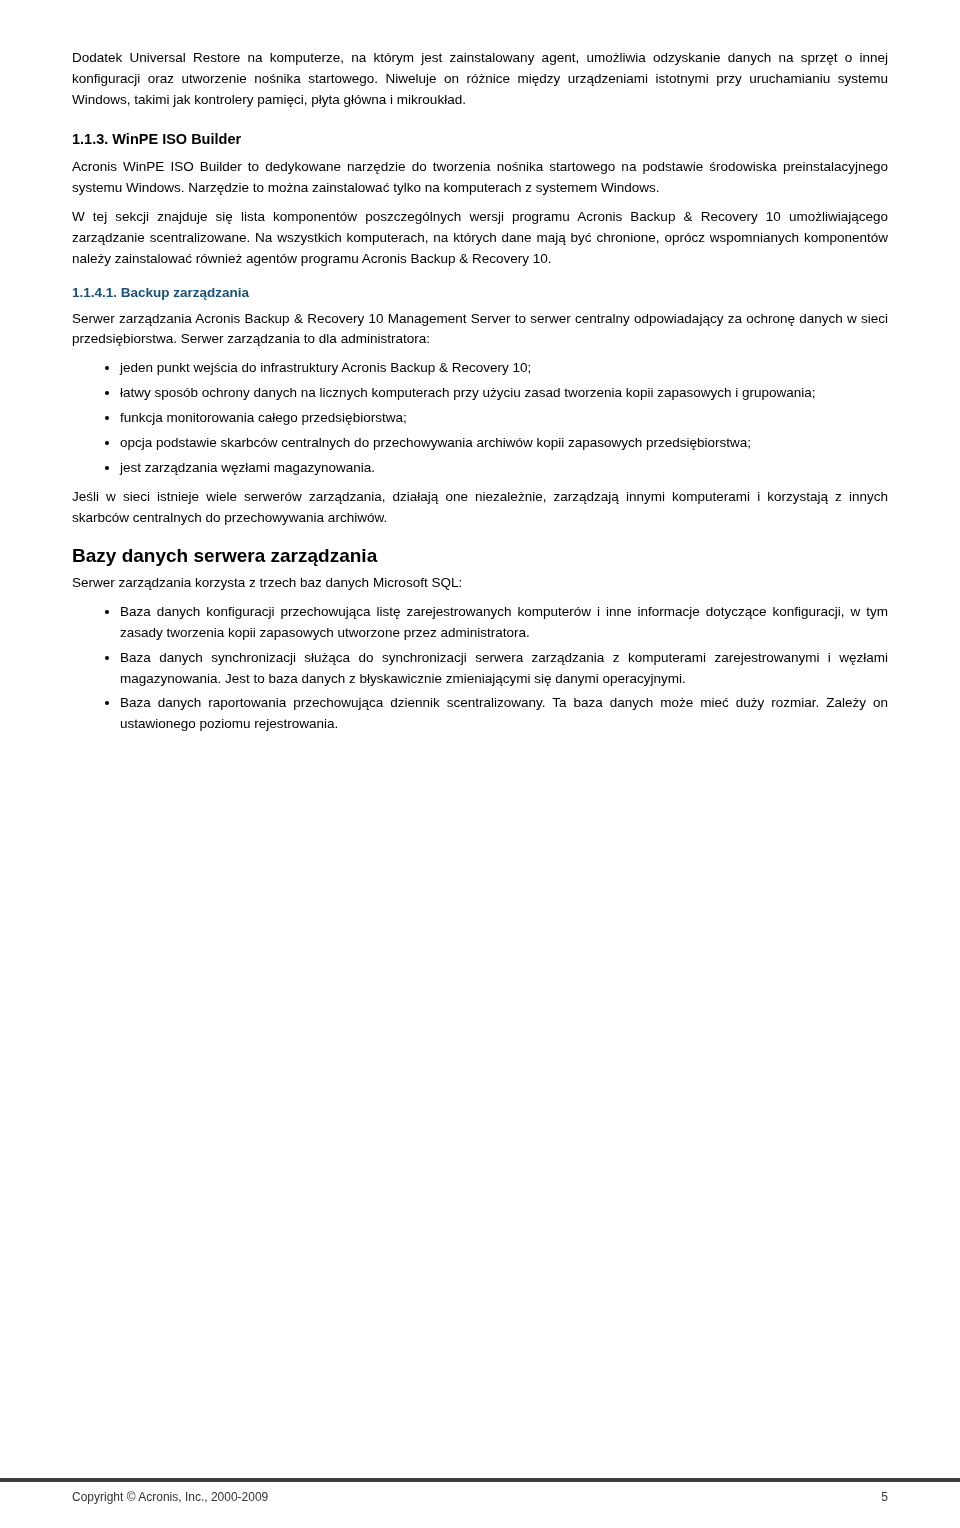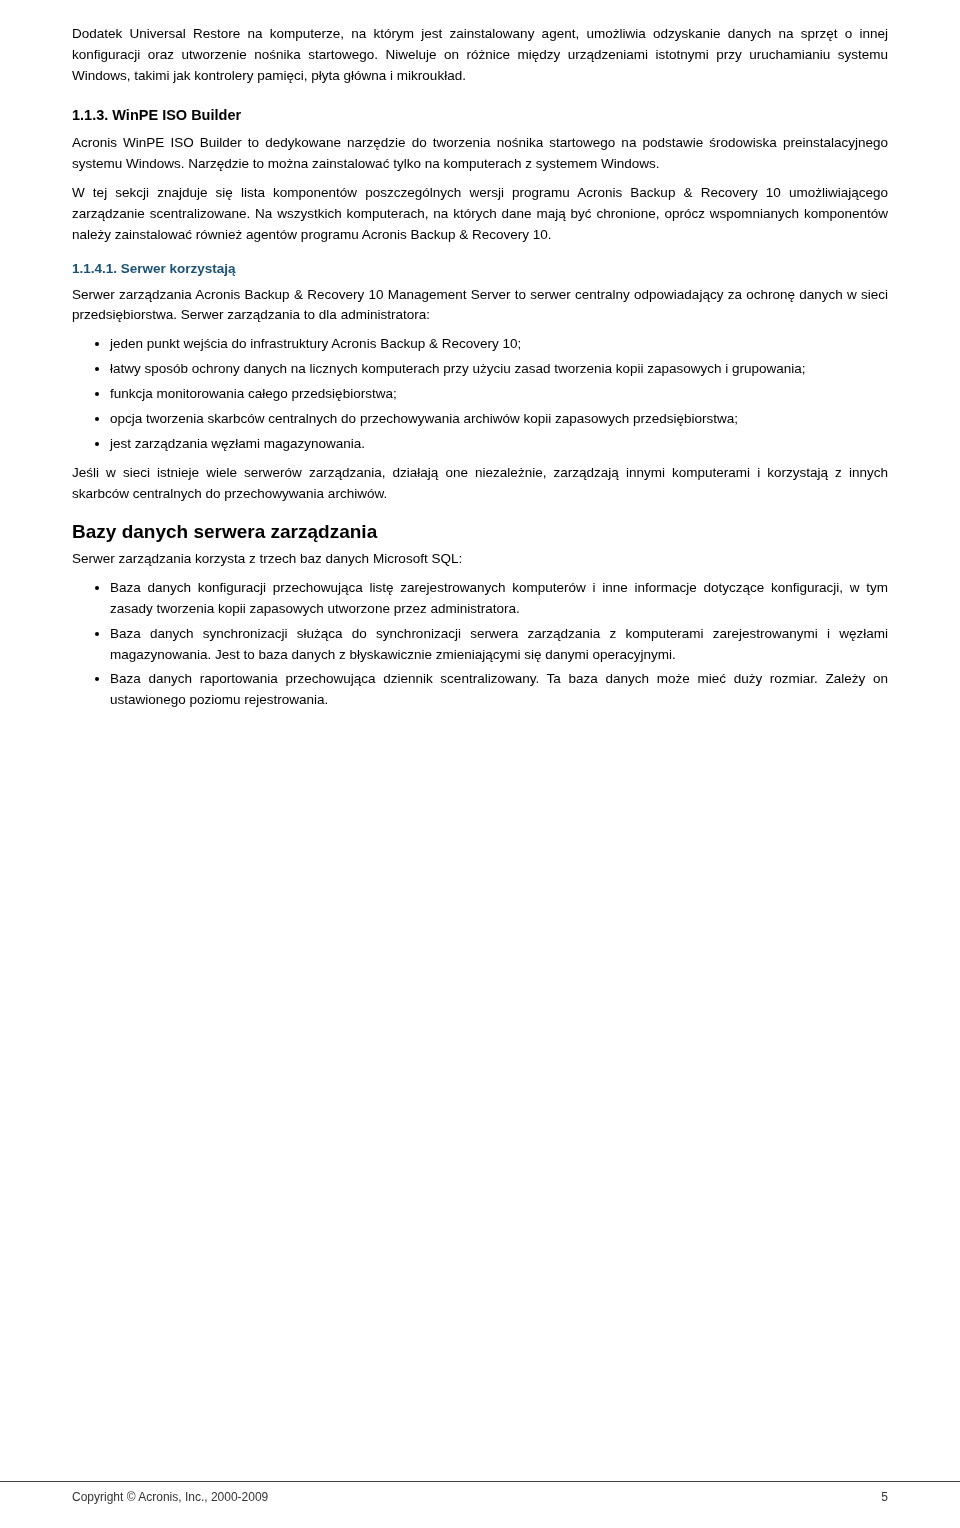--- a/index.html
+++ b/index.html
@@ -10,21 +10,21 @@
     body {
       background: #ffffff;
       font-family: 'Arial', sans-serif;
       font-size: 13.5px;
       color: #000000;
       width: 960px;
       min-height: 1528px;
       position: relative;
     }
     .page-container {
-      padding: 24px 72px 60px 72px;
+      padding: 48px 72px 60px 72px;
       min-height: 1528px;
       position: relative;
     }
     .intro-text {
       text-align: justify;
       line-height: 1.55;
       margin-bottom: 10px;
     }
     .section-heading {
       font-size: 14.5px;
@@ -44,21 +44,21 @@
       margin-bottom: 6px;
       line-height: 1.4;
     }
     .body-text {
       text-align: justify;
       line-height: 1.55;
       margin-bottom: 8px;
     }
     .bullet-list {
       list-style: disc;
-      margin-left: 38px;
+      margin-left: 48px;
       margin-bottom: 8px;
     }
     .bullet-list li {
       text-align: justify;
       line-height: 1.55;
       margin-bottom: 4px;
     }
     .bold-heading {
       font-weight: bold;
       font-size: 19px;
@@ -67,21 +67,21 @@
     }
     .footer {
       position: absolute;
       bottom: 24px;
       left: 0;
       right: 0;
       display: flex;
       justify-content: space-between;
       align-items: center;
       padding: 0 72px;
-      border-top: 1px solid #404040;
+      border-top: 4px solid #404040;
       padding-top: 8px;
     }
     .footer-left {
       font-size: 12px;
       color: #333333;
     }
     .footer-right {
       font-size: 12px;
       color: #333333;
     }
@@ -96,30 +96,30 @@
   <div class="section-heading">
     <span class="section-number">1.1.3.</span>&nbsp;<span>WinPE ISO Builder</span>
   </div>
 
   <p class="body-text">Acronis WinPE ISO Builder to dedykowane narzędzie do tworzenia nośnika startowego na podstawie środowiska preinstalacyjnego systemu Windows. Narzędzie to można zainstalować tylko na komputerach z systemem Windows.</p>
 
 
   <p class="body-text">W tej sekcji znajduje się lista komponentów poszczególnych wersji programu Acronis Backup &amp; Recovery 10 umożliwiającego zarządzanie scentralizowane. Na wszystkich komputerach, na których dane mają być chronione, oprócz wspomnianych komponentów należy zainstalować również agentów programu Acronis Backup &amp; Recovery 10.</p>
 
   <div class="subsection-heading">
-    <span class="section-number">1.1.4.1.</span>&nbsp;<span>Serwer korzystają</span>
+    <span class="section-number">1.1.4.1.</span>&nbsp;<span>Backup zarządzania</span>
   </div>
 
   <p class="body-text">Serwer zarządzania Acronis Backup &amp; Recovery 10 Management Server to serwer centralny odpowiadający za ochronę danych w sieci przedsiębiorstwa. Serwer zarządzania to dla administratora:</p>
 
   <ul class="bullet-list">
     <li><span>jeden punkt wejścia do infrastruktury Acronis Backup &amp; Recovery 10;</span></li>
     <li><span>łatwy sposób ochrony danych na licznych komputerach przy użyciu zasad tworzenia kopii zapasowych i grupowania;</span></li>
     <li><span>funkcja monitorowania całego przedsiębiorstwa;</span></li>
-    <li><span>opcja tworzenia skarbców centralnych do przechowywania archiwów kopii zapasowych przedsiębiorstwa;</span></li>
+    <li><span>opcja podstawie skarbców centralnych do przechowywania archiwów kopii zapasowych przedsiębiorstwa;</span></li>
     <li><span>jest zarządzania węzłami magazynowania.</span></li>
   </ul>
 
   <p class="body-text">Jeśli w sieci istnieje wiele serwerów zarządzania, działają one niezależnie, zarządzają innymi komputerami i korzystają z innych skarbców centralnych do przechowywania archiwów.</p>
 
   <div class="bold-heading">Bazy danych serwera zarządzania</div>
 
   <p class="body-text">Serwer zarządzania korzysta z trzech baz danych Microsoft SQL:</p>
 
   <ul class="bullet-list">

